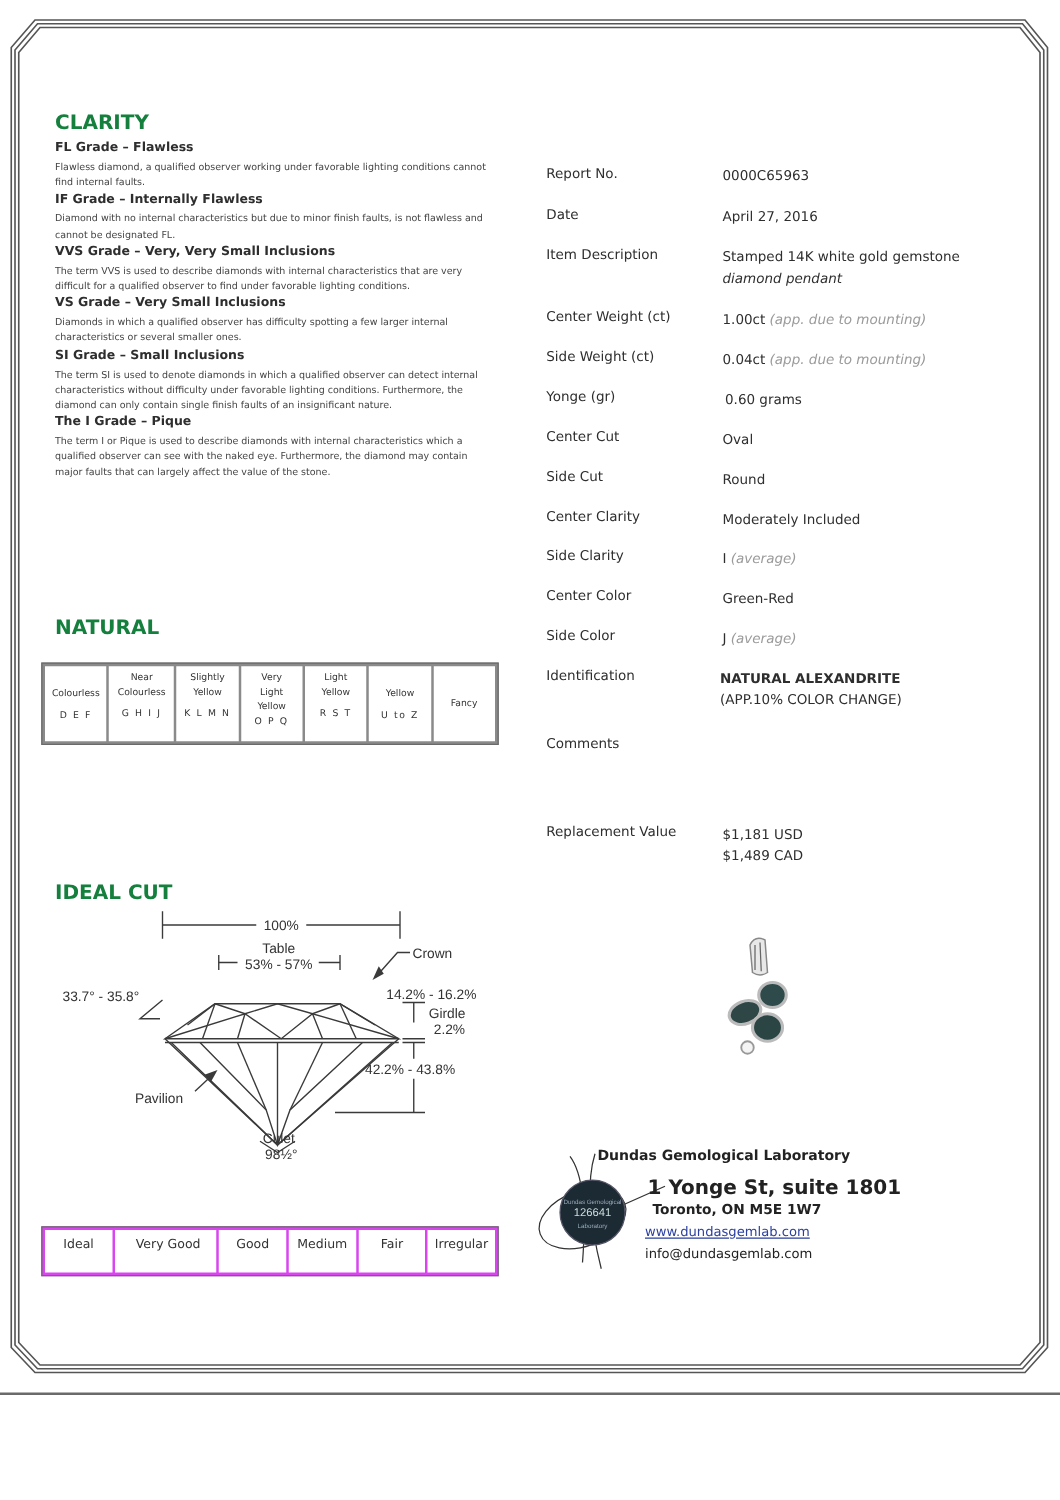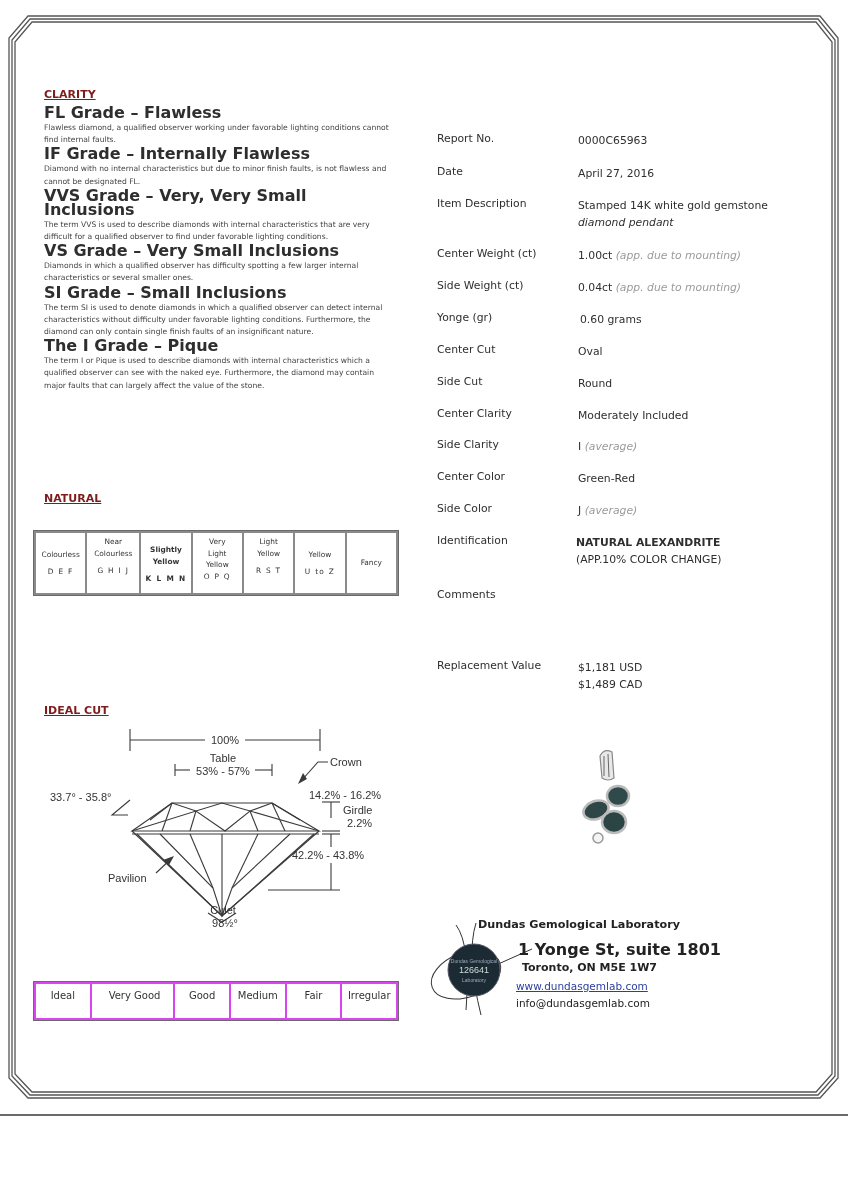--- a/index.html
+++ b/index.html
@@ -3,23 +3,23 @@
 <meta charset="utf-8">
 <style>
   html, body { margin:0; padding:0; background:#ffffff; }
   body { width:848px; height:1200px; position:relative; overflow:hidden;
          font-family:"Liberation Sans", sans-serif; color:#2a2a2a; }
   .frame { position:absolute; left:0; top:0; width:848px; height:1200px; pointer-events:none; }
   .hline { position:absolute; left:0; top:1114px; width:848px; height:2px; background:#6a6a6a; }
 
   
   .left { position:absolute; left:44px; top:88px; width:350px; }
-  .h1 { font-family:"DejaVu Sans", sans-serif; font-weight:bold; font-size:11px; color:#7f1d1d; margin:0;text-decoration:underline; }
+  .h1 { font-family:"DejaVu Sans", sans-serif; font-weight:bold; font-size:16px; color:#15803d; margin:0; }
   .clarity .h1 { margin-bottom:5px; }
-  .grade-title { font-family:"DejaVu Sans", sans-serif; font-weight:bold; font-size:16px; color:#2e2e2e; margin:0 0 2px 0; line-height:14px; }
+  .grade-title { font-family:"DejaVu Sans", sans-serif; font-weight:bold; font-size:10px; color:#2e2e2e; margin:0 0 2px 0; line-height:14px; }
   .grade-desc { font-family:"DejaVu Sans", sans-serif; font-size:7.6px; color:#444; line-height:12.2px; margin:0 0 1px 0; }
 
   .colour-title { position:absolute; left:44px; top:492px; }
   .colour-table { position:absolute; left:33px; top:530px; width:366px; height:66px;
                   background:#8a8a8a; border:1px solid #6a6a6a; box-sizing:border-box;
                   display:flex; padding:2px; gap:2px; }
   .ccell { background:#fff; flex:1; display:flex; flex-direction:column; align-items:center;
            justify-content:center; text-align:center; font-family:"DejaVu Sans", sans-serif;
            font-size:7.4px; line-height:11.5px; color:#333; position:relative; }
   .ccell .cname { display:block; }
@@ -95,21 +95,21 @@
 <h1 class="h1 colour-title">NATURAL</h1>
 <div class="colour-table">
   <div class="ccell">
     <span class="cname">Colourless</span>
     <span class="cgrades">D E F</span>
   </div>
   <div class="ccell" style="justify-content:flex-start;padding-top:3px;">
     <span class="cname" style="width:52px;">Near Colourless</span>
     <span class="cgrades">G H I J</span>
   </div>
-  <div class="ccell" style="justify-content:center;padding-top:3px;font-weight:bold;">
+  <div class="ccell" style="justify-content:flex-start;padding-top:3px;">
     <span class="cname" style="width:40px;">Slightly Yellow</span>
     <span class="cgrades">K L M N</span>
   </div>
   <div class="ccell" style="justify-content:flex-start;padding-top:3px;">
     <span class="cname" style="width:34px;">Very Light Yellow</span>
     <span class="cgrades" style="margin-top:0;">O P Q</span>
   </div>
   <div class="ccell" style="justify-content:flex-start;padding-top:3px;">
     <span class="cname" style="width:34px;">Light Yellow</span>
     <span class="cgrades">R S T</span>

